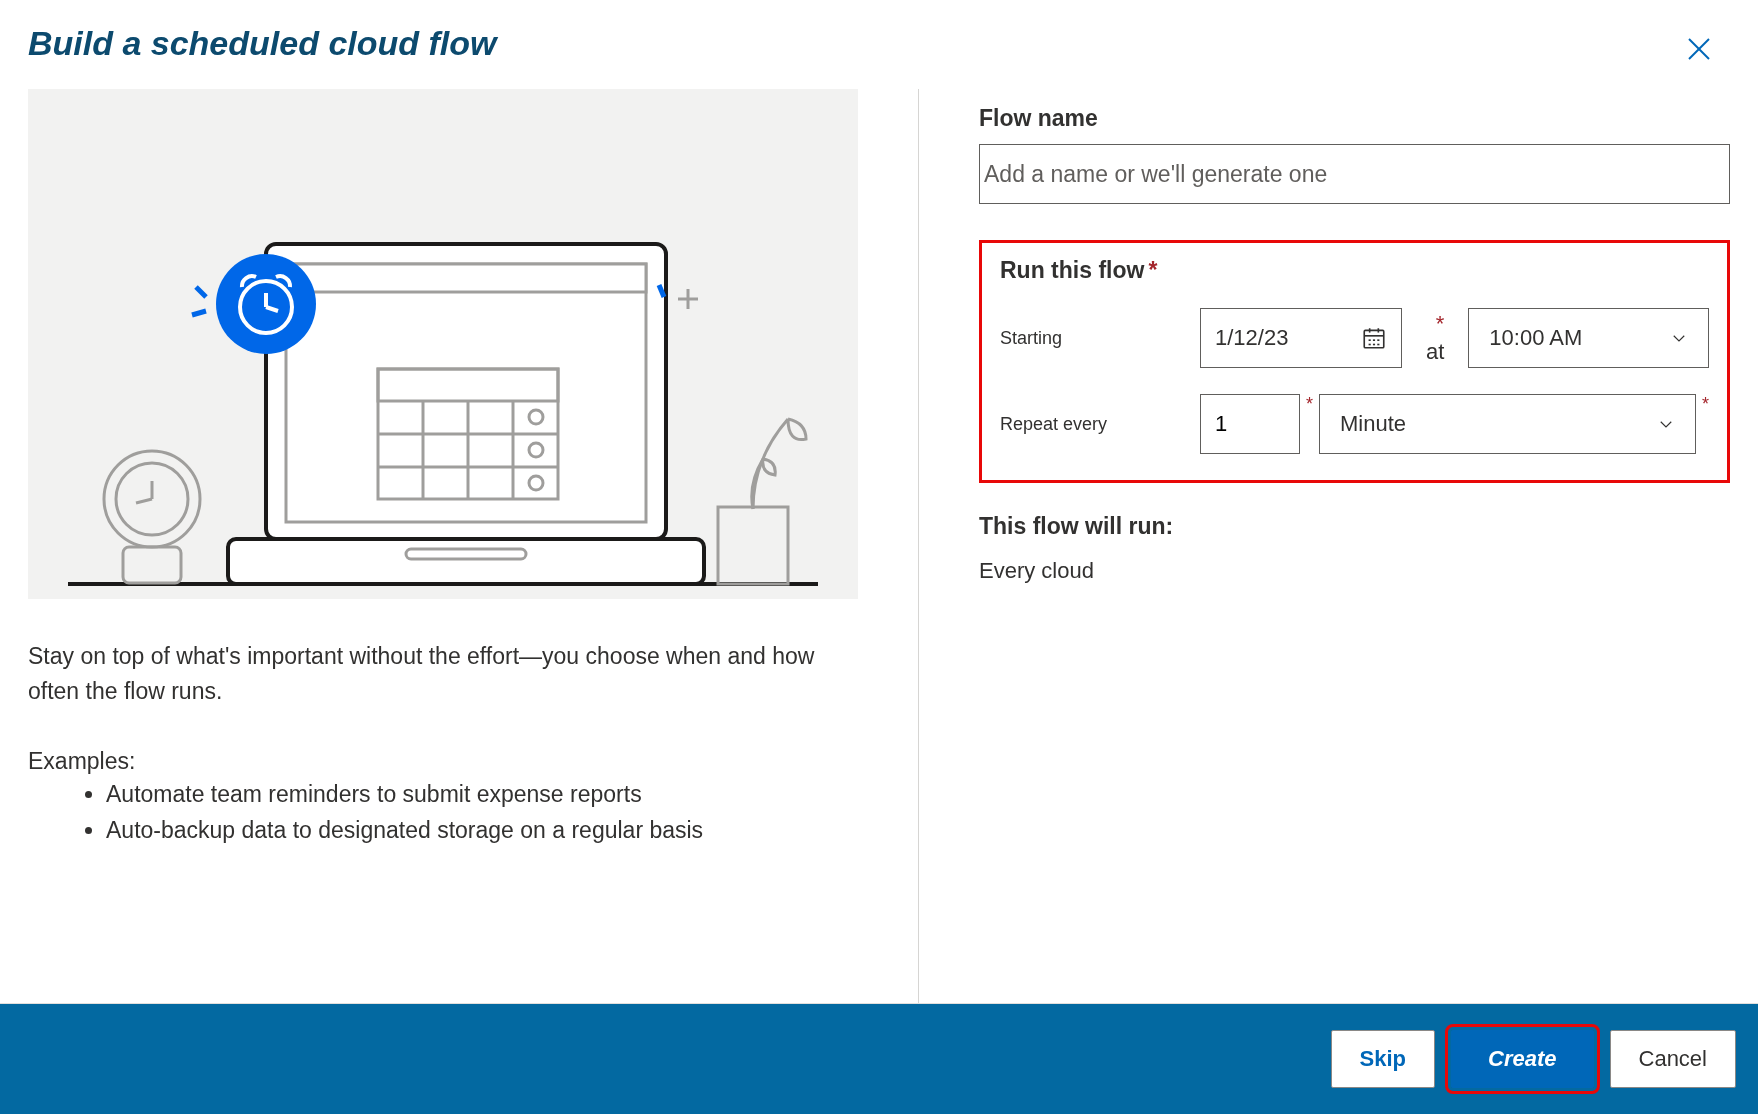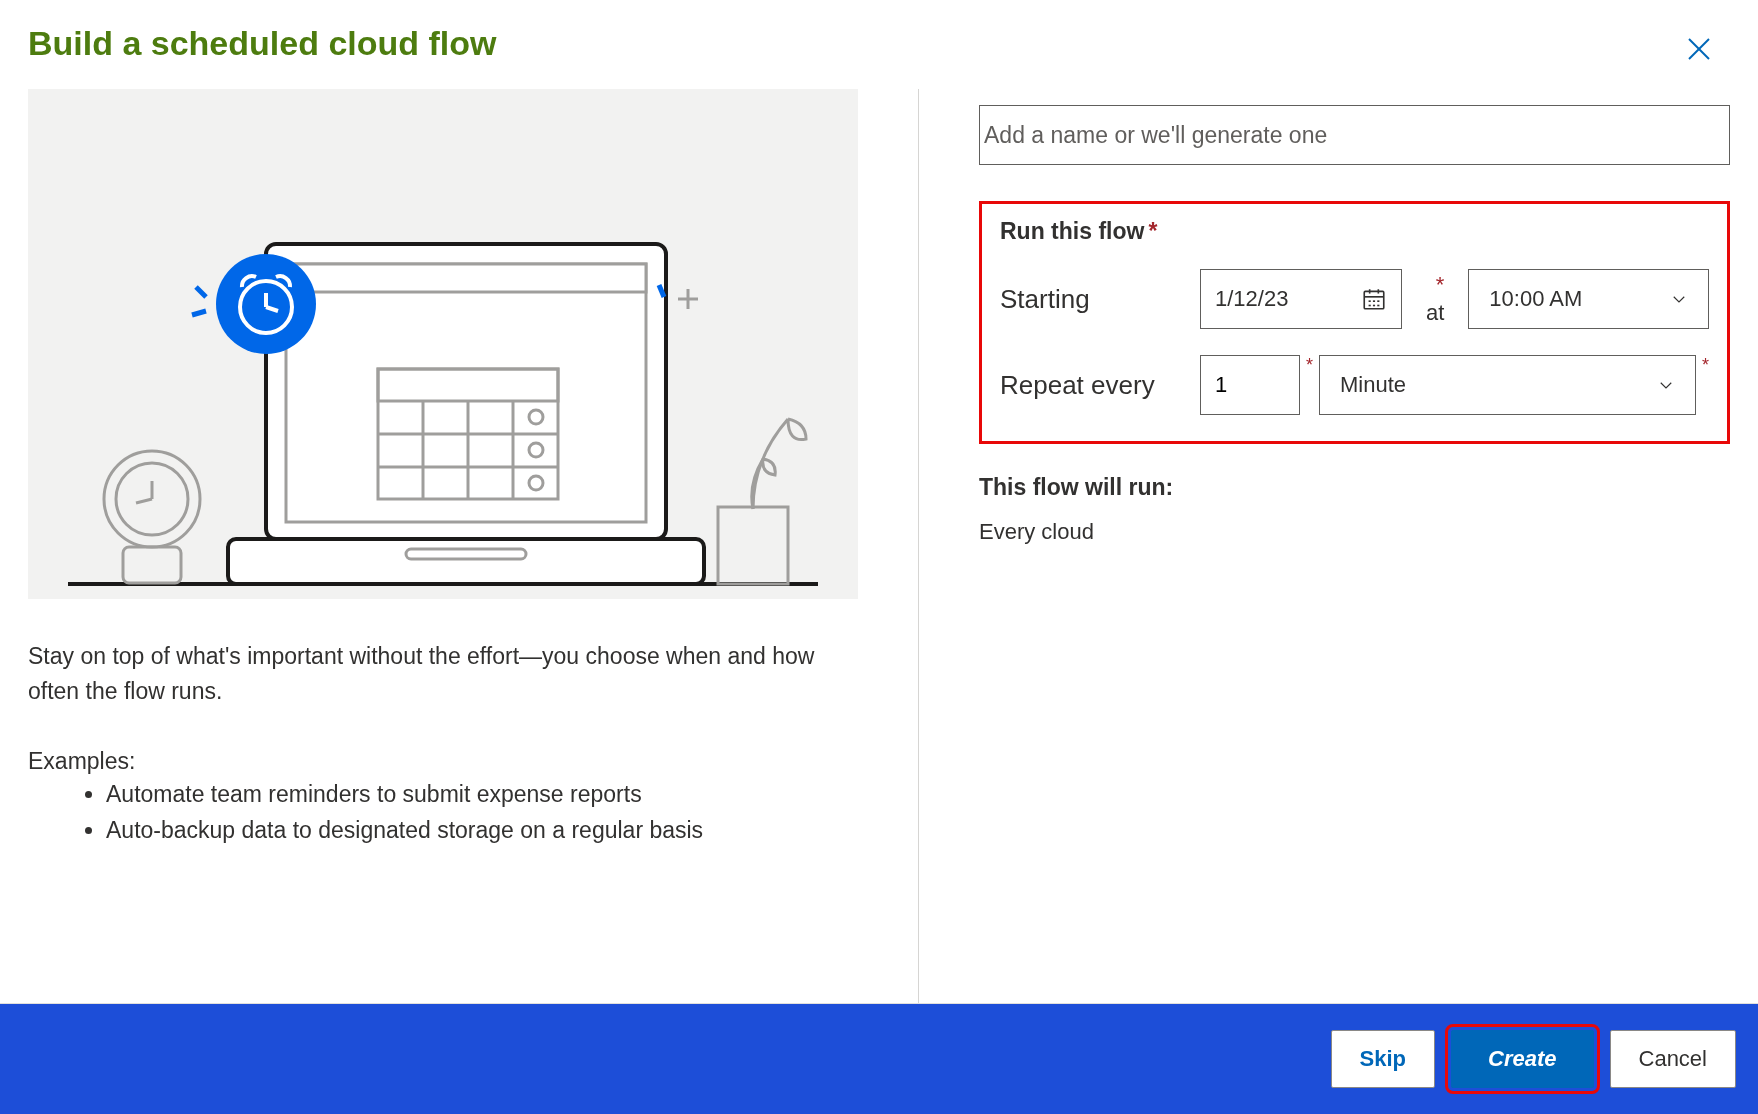--- a/index.html
+++ b/index.html
@@ -19,21 +19,22 @@
   }
   .header {
     padding: 24px 28px 10px 28px;
     display: flex;
     justify-content: space-between;
     align-items: flex-start;
   }
   .title {
     font-size: 34px;
     font-weight: 600;
-    color: #4d7c0f;
+    color: #0c4a6e;
+    font-style: italic;
   }
   .close-btn {
     background: none;
     border: none;
     cursor: pointer;
     line-height: 1;
     font-size: 28px;
     color: #0067b8;
     padding: 10px 16px 0 0;
   }
@@ -108,21 +109,21 @@
     margin-bottom: 24px;
   }
   .row {
     display: flex;
     align-items: center;
     margin-bottom: 26px;
   }
   .row:last-child { margin-bottom: 0; }
   .row-label {
     width: 200px;
-    font-size: 26px;
+    font-size: 18px;
     color: #323130;
   }
   .date-input {
     width: 202px;
     height: 60px;
     border: 1px solid #605e5c;
     background: #fff;
     display: flex;
     align-items: center;
     padding: 0 14px;
@@ -174,21 +175,21 @@
     position: absolute;
     bottom: 0;
     left: 0;
     right: 0;
     border-top: 1px solid #e1dfdd;
     display: flex;
     justify-content: flex-end;
     padding: 26px 22px 26px 0;
     gap: 16px;
     align-items: center;
-    background: #1d4ed8;
+    background: #0369a1;
   }
   .btn {
     height: 58px;
     min-width: 92px;
     font-size: 22px;
     border: 1px solid #8a8886;
     background: #fff;
     cursor: pointer;
     padding: 0 28px;
     font-family: inherit;
@@ -288,20 +289,21 @@
       <p class="examples-label">Examples:</p>
       <ul class="examples-list">
         <li>Automate team reminders to submit expense reports</li>
         <li>Auto-backup data to designated storage on a regular basis</li>
       </ul>
     </div>
 
     <div class="divider"></div>
 
     <div class="right">
+      <div class="field-label">Flow name</div>
       <input class="text-input" type="text" placeholder="Add a name or we'll generate one" style="">
 
       <div class="highlight-box">
         <div class="section-title">
           <span>Run this flow</span><span class="req">*</span>
         </div>
 
         <div class="row">
           <div class="row-label">Starting</div>
           <div class="date-input">

